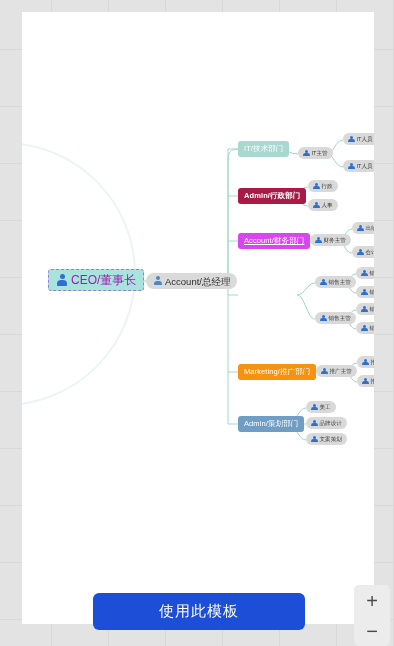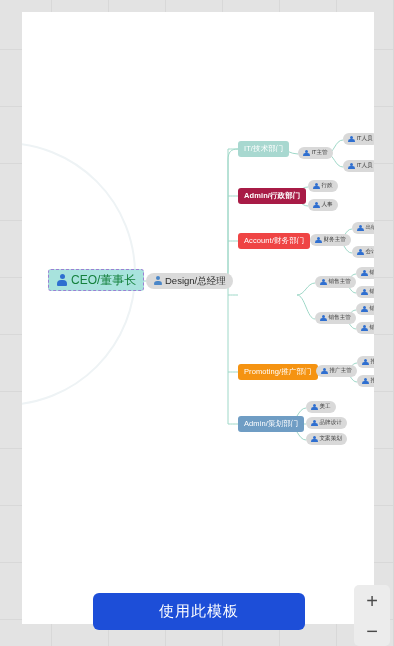--- a/index.html
+++ b/index.html
@@ -24,41 +24,41 @@
   }
   
   #canvas-arc{
     position:absolute;left:-150px;top:130px;width:260px;height:260px;
     border:2px solid #eef3f5;border-radius:50%;
   }
   #mindmap{position:absolute;left:0;top:0;width:352px;height:612px;}
   svg.links{position:absolute;left:0;top:0;width:352px;height:612px;pointer-events:none;}
 
   .node{
-    position:absolute;display:flex;align-items:flex-start;
+    position:absolute;display:flex;align-items:flex-end;
     box-sizing:border-box;white-space:nowrap;
     border-radius:4px;
   }
   .node .ico{
     display:inline-block;width:9px;height:9px;margin-right:2px;flex:0 0 auto;
     position:relative;
   }
   .node .ico::before{
     content:"";position:absolute;left:2.5px;top:0;width:4px;height:4px;
     border-radius:50%;background:#2f6fd0;
   }
   .node .ico::after{
     content:"";position:absolute;left:0.5px;top:4.5px;width:8px;height:4.5px;
     border-radius:4px 4px 1px 1px;background:#2f6fd0;
   }
   .node .lbl{line-height:1;}
 
   
   .n-root{
-    padding:4px 7px;font-size:12px;color:#15803d;background:#a8e3dd;
+    padding:4px 7px;font-size:12px;color:#a21caf;background:#a8e3dd;
     border:1px dashed #9b7fd4;border-radius:3px;
   }
   .n-root .ico{width:12px;height:12px;margin-right:3px;}
   .n-root .ico::before{left:3.5px;width:5px;height:5px;}
   .n-root .ico::after{left:1px;top:6px;width:10px;height:5.5px;}
 
   .n-mgr{
     padding:3px 7px;font-size:9.5px;color:#2b2b2b;background:#dadada;
     border-radius:9px;
   }
@@ -163,21 +163,21 @@
       </g>
     </svg>
 
     <div class="node n-root" style="left:26px;top:257px;">
       <span class="ico"></span>
       <span class="lbl">CEO/董事长</span>
     </div>
 
     <div class="node n-mgr" style="left:124px;top:261px;">
       <span class="ico"></span>
-      <span class="lbl">Design/总经理</span>
+      <span class="lbl">Account/总经理</span>
     </div>
 
     <div class="node n-dept" style="left:216px;top:129px;background:#a8d8d0;">
       <span class="lbl">IT/技术部门</span>
     </div>
     <div class="node n-sup" style="left:276px;top:135px;">
       <span class="ico"></span>
       <span class="lbl">IT主管</span>
     </div>
     <div class="node n-leaf" style="left:321px;top:121px;">
@@ -194,21 +194,21 @@
     </div>
     <div class="node n-leaf" style="left:286px;top:168px;">
       <span class="ico"></span>
       <span class="lbl">行政</span>
     </div>
     <div class="node n-leaf" style="left:286px;top:187px;">
       <span class="ico"></span>
       <span class="lbl">人事</span>
     </div>
 
-    <div class="node n-dept" style="left:216px;top:221px;background:#ef4444;">
+    <div class="node n-dept" style="left:216px;top:221px;background:#d946ef;text-decoration:underline;">
       <span class="lbl">Account/财务部门</span>
     </div>
     <div class="node n-sup" style="left:288px;top:222px;">
       <span class="ico"></span>
       <span class="lbl">财务主管</span>
     </div>
     <div class="node n-leaf" style="left:330px;top:210px;">
       <span class="ico"></span>
       <span class="lbl">出纳</span>
     </div>
@@ -236,21 +236,21 @@
     <div class="node n-leaf" style="left:334px;top:291px;">
       <span class="ico"></span>
       <span class="lbl">销售人员</span>
     </div>
     <div class="node n-leaf" style="left:334px;top:310px;">
       <span class="ico"></span>
       <span class="lbl">销售人员</span>
     </div>
 
     <div class="node n-dept" style="left:216px;top:352px;background:#f59311;">
-      <span class="lbl">Promoting/推广部门</span>
+      <span class="lbl">Marketing/推广部门</span>
     </div>
     <div class="node n-sup" style="left:294px;top:353px;">
       <span class="ico"></span>
       <span class="lbl">推广主管</span>
     </div>
     <div class="node n-leaf" style="left:335px;top:344px;">
       <span class="ico"></span>
       <span class="lbl">推广人员</span>
     </div>
     <div class="node n-leaf" style="left:335px;top:363px;">

